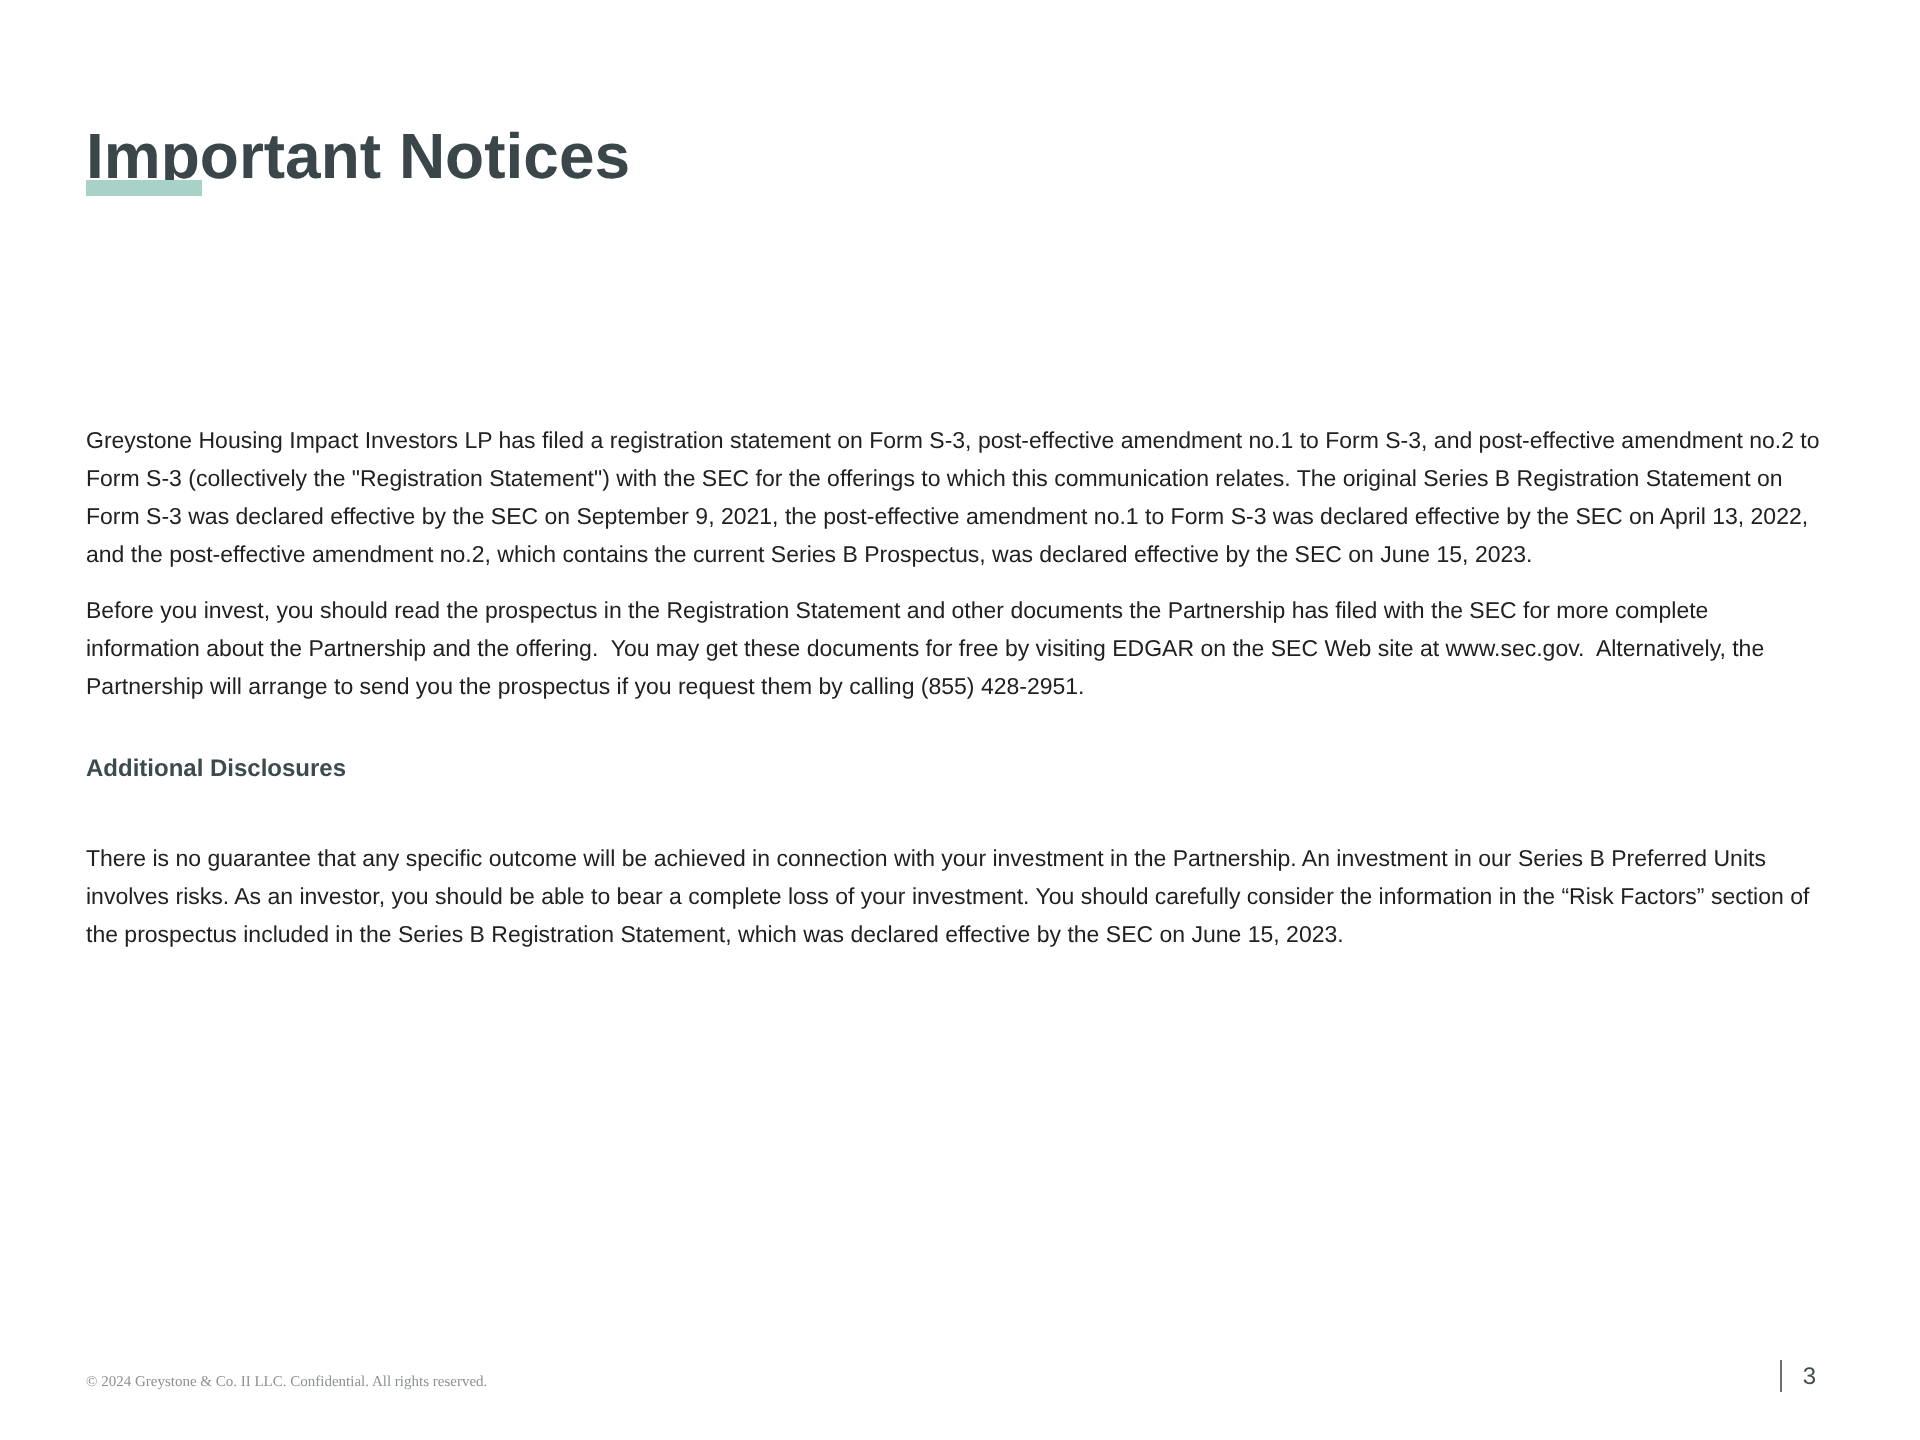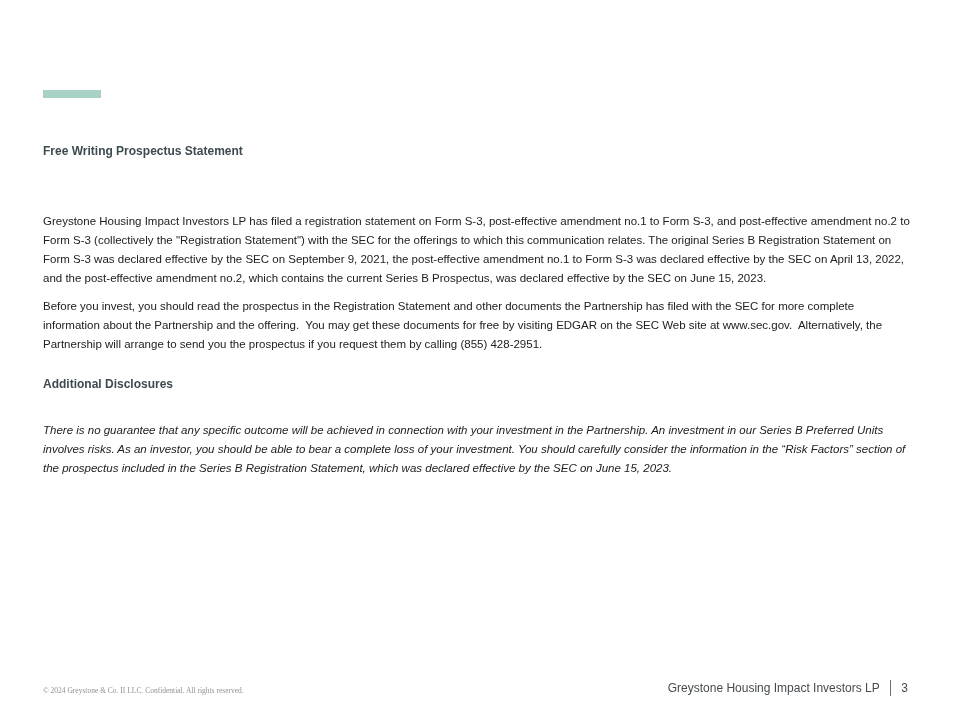--- a/index.html
+++ b/index.html
@@ -42,21 +42,21 @@
     position: absolute;
     left: 43px;
     width: 868px;
     font-size: 11.5px;
     line-height: 19.2px;
     color: #212121;
     white-space: pre-wrap;
   }
   #para-1 { top: 200px; }
   #para-2 { top: 285px; }
-  #para-3 { top: 409px; font-style: italic; }
+  #para-3 { top: 409px; }
   .copyright {
     position: absolute;
     left: 43px;
     top: 686px;
     font-size: 7.5px;
     line-height: 10px;
     color: #8d9194;
     font-family: Liberation Serif, serif;
   }
   .footer-right {
@@ -79,34 +79,33 @@
   .page-number {
     font-size: 12px;
     color: #454b4e;
   }
 </style>
 </head>
 <body>
 
 <div class="slide">
 
+  <h1 class="page-title">Important Notices</h1>
 
   <div class="accent-bar"></div>
 
-  <h2 class="section-heading" id="heading-1">Free Writing Prospectus Statement</h2>
 
   <p class="para" id="para-1">Greystone Housing Impact Investors LP has filed a registration statement on Form S-3, post-effective amendment no.1 to Form S-3, and post-effective amendment no.2 to Form S-3 (collectively the "Registration Statement") with the SEC for the offerings to which this communication relates. The original Series B Registration Statement on Form S-3 was declared effective by the SEC on September 9, 2021, the post-effective amendment no.1 to Form S-3 was declared effective by the SEC on April 13, 2022, and the post-effective amendment no.2, which contains the current Series B Prospectus, was declared effective by the SEC on June 15, 2023.</p>
 
   <p class="para" id="para-2">Before you invest, you should read the prospectus in the Registration Statement and other documents the Partnership has filed with the SEC for more complete information about the Partnership and the offering.  You may get these documents for free by visiting EDGAR on the SEC Web site at www.sec.gov.  Alternatively, the Partnership will arrange to send you the prospectus if you request them by calling (855) 428-2951.</p>
 
   <h2 class="section-heading" id="heading-2">Additional Disclosures</h2>
 
   <p class="para" id="para-3">There is no guarantee that any specific outcome will be achieved in connection with your investment in the Partnership. An investment in our Series B Preferred Units involves risks. As an investor, you should be able to bear a complete loss of your investment. You should carefully consider the information in the “Risk Factors” section of the prospectus included in the Series B Registration Statement, which was declared effective by the SEC on June 15, 2023.</p>
 
   <div class="copyright">© 2024 Greystone &amp; Co. II LLC. Confidential. All rights reserved.</div>
 
   <div class="footer-right">
-    <span class="footer-company">Greystone Housing Impact Investors LP</span>
     <span class="footer-divider"></span>
     <span class="page-number">3</span>
   </div>
 
 </div>
 
 </body></html>

